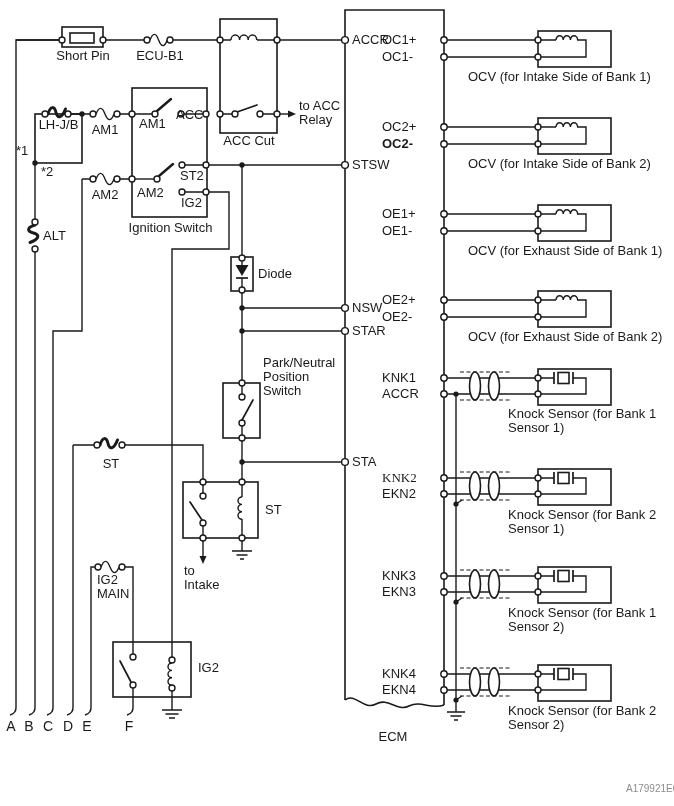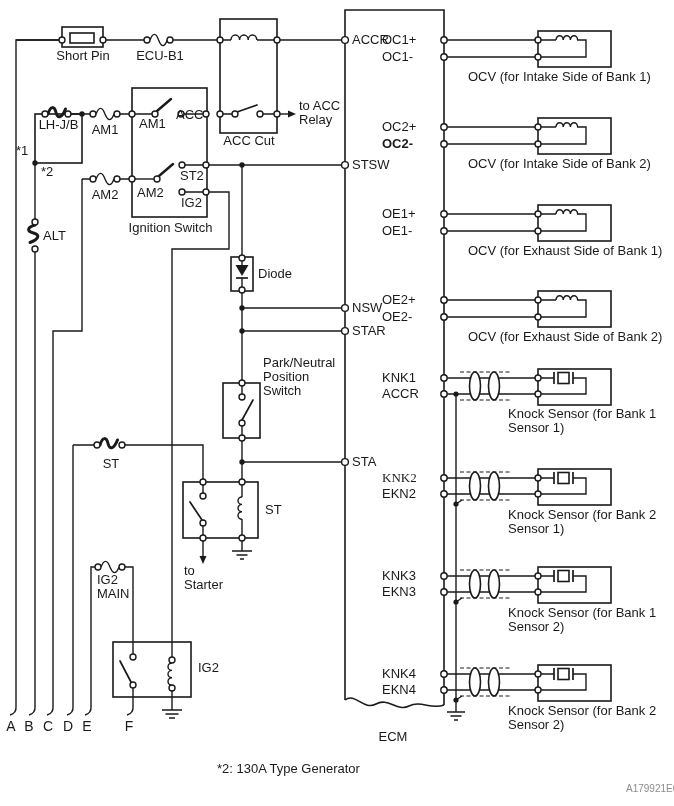--- a/index.html
+++ b/index.html
@@ -373,21 +373,21 @@
 <div class="lbl" style="left:137px;top:186px;width:34px;">AM2</div>
 <div class="lbl c" style="left:123px;top:221px;width:95px;">Ignition Switch</div>
 
 <div class="lbl" style="left:258px;top:267px;width:46px;">Diode</div>
 <div class="lbl" style="left:263px;top:356px;width:92px;">Park/Neutral
 Position
 Switch</div>
 <div class="lbl c" style="left:97px;top:457px;width:28px;">ST</div>
 <div class="lbl" style="left:265px;top:503px;width:28px;">ST</div>
 <div class="lbl" style="left:184px;top:564px;width:52px;">to
-Starter</div>
+Intake</div>
 <div class="lbl" style="left:97px;top:573px;width:48px;">IG2
 MAIN</div>
 <div class="lbl" style="left:198px;top:661px;width:34px;">IG2</div>
 
 <div class="lbl c" style="left:363px;top:730px;width:60px;">ECM</div>
 
 <div class="lbl" style="left:352px;top:33px;width:48px;">ACCR</div>
 <div class="lbl" style="left:352px;top:158px;width:48px;">STSW</div>
 <div class="lbl" style="left:352px;top:301px;width:48px;">NSW</div>
 <div class="lbl" style="left:352px;top:324px;width:48px;">STAR</div>
@@ -423,16 +423,15 @@
 <div class="lbl" style="left:508px;top:704px;width:162px;">Knock Sensor (for Bank 2
 Sensor 2)</div>
 
 <div class="lbl big c" style="left:3px;top:719px;width:16px;">A</div>
 <div class="lbl big c" style="left:21px;top:719px;width:16px;">B</div>
 <div class="lbl big c" style="left:40px;top:719px;width:16px;">C</div>
 <div class="lbl big c" style="left:60px;top:719px;width:16px;">D</div>
 <div class="lbl big c" style="left:79px;top:719px;width:16px;">E</div>
 <div class="lbl big c" style="left:121px;top:719px;width:16px;">F</div>
 
-<div class="lbl" style="left:217px;top:762px;width:170px;">*2: 130A Type Generator</div>
 <div class="lbl tiny r" style="left:626px;top:784px;width:44px;">A179921E01</div>
 
 </div>
 
 </body></html>

